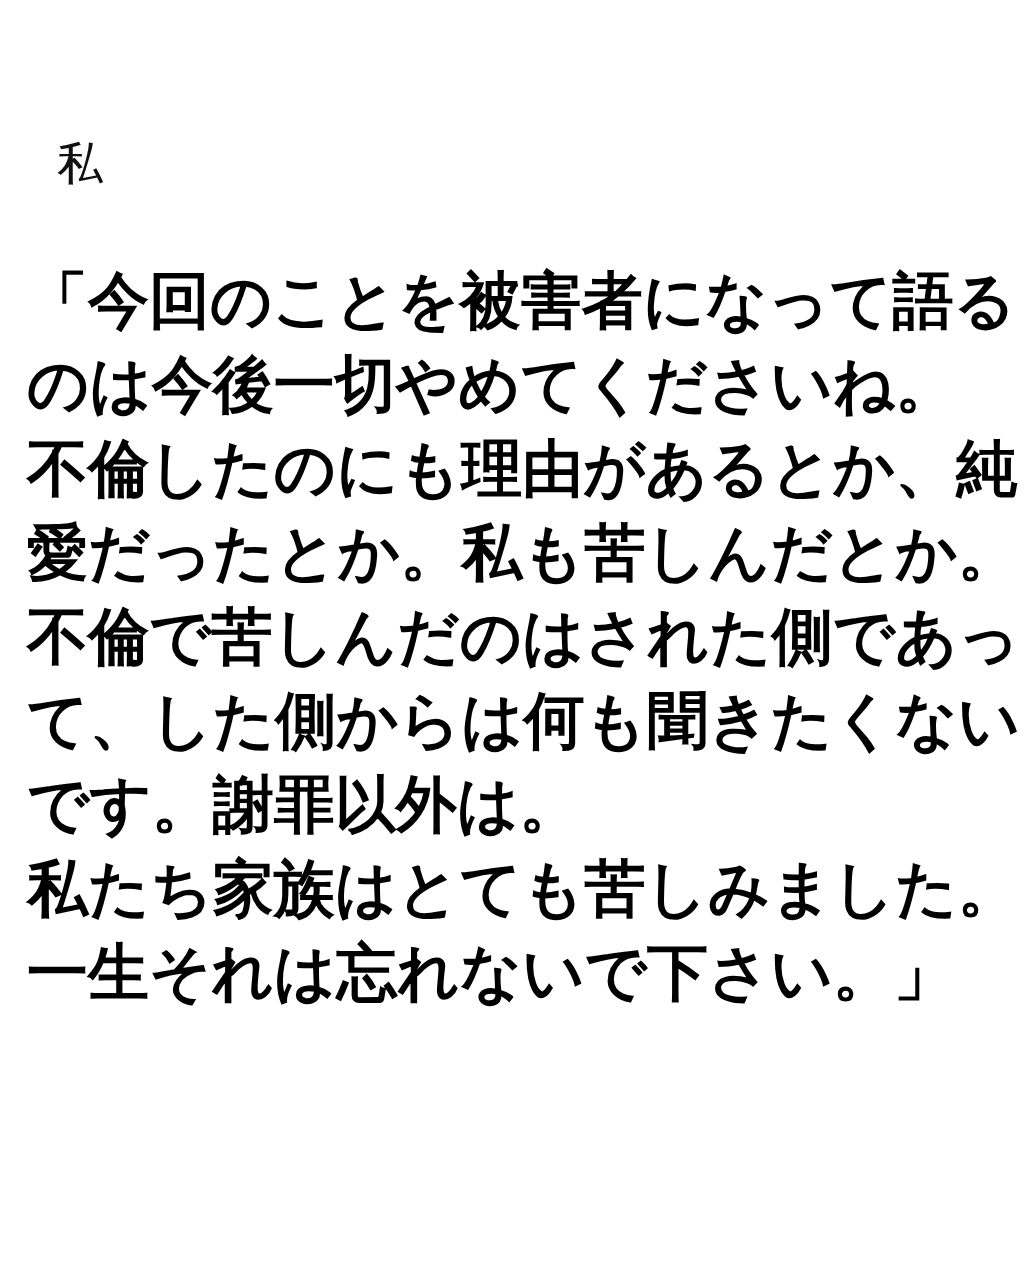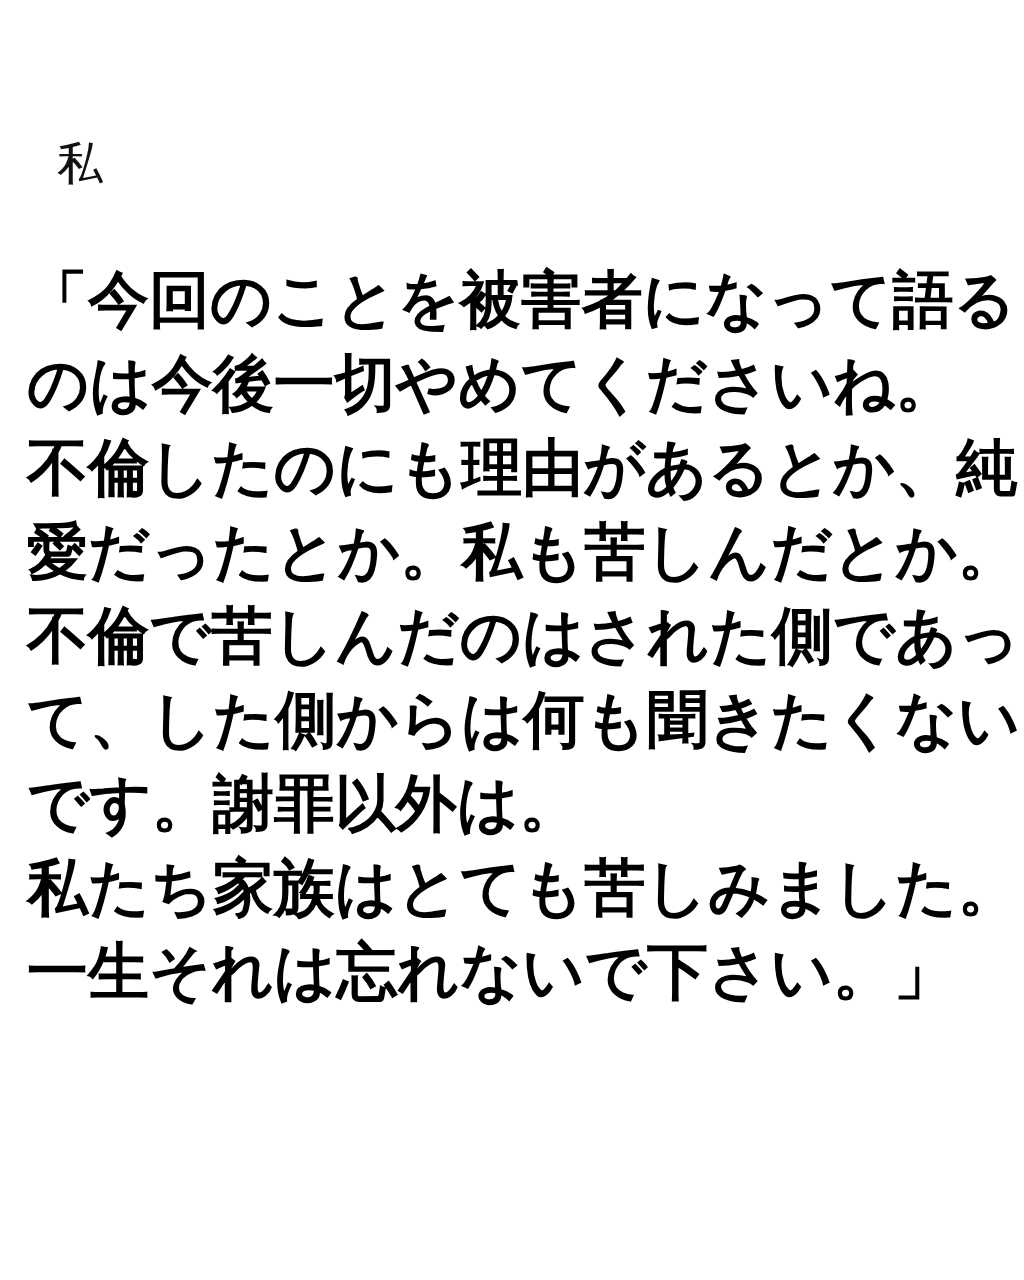--- a/index.html
+++ b/index.html
@@ -24,21 +24,20 @@
     font-weight: 500;
     line-height: 1.1;
     color: #111111;
     letter-spacing: 0;
   }
   .quote {
     position: absolute;
     left: 27px;
     top: 258px;
     width: 980px;
-    font-family: Liberation Serif, serif;
   }
   .quote-line {
     font-size: 61px;
     font-weight: 800;
     line-height: 84px;
     letter-spacing: 0px;
     white-space: nowrap;
     color: #000000;
     
     transform: scaleY(1.02);

